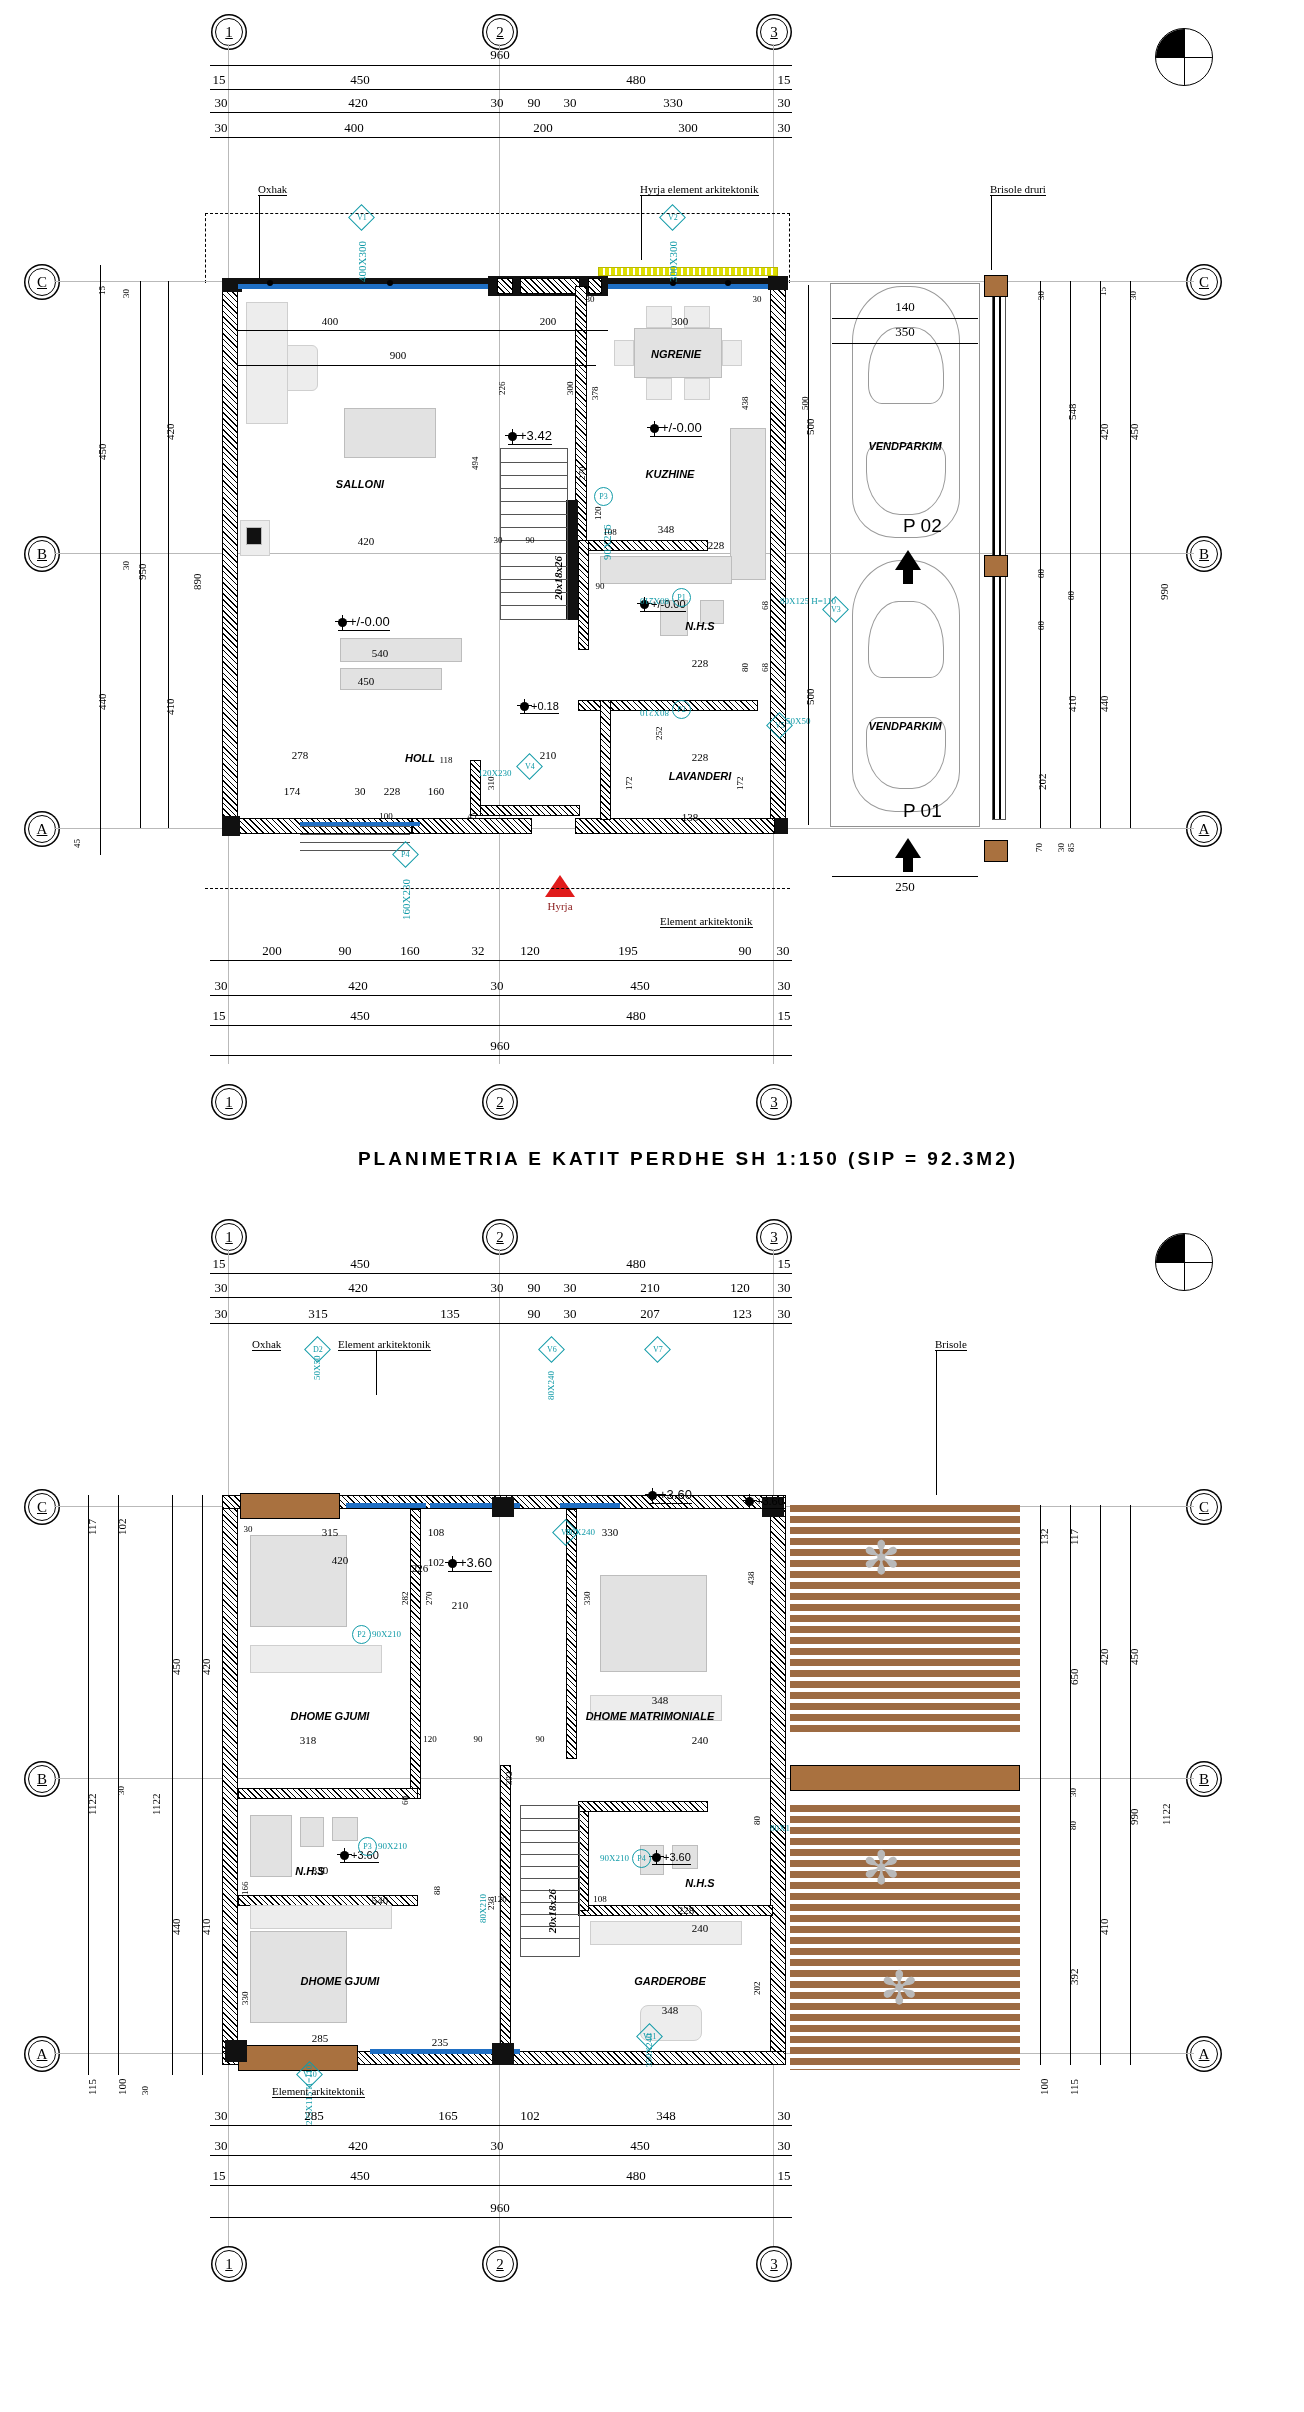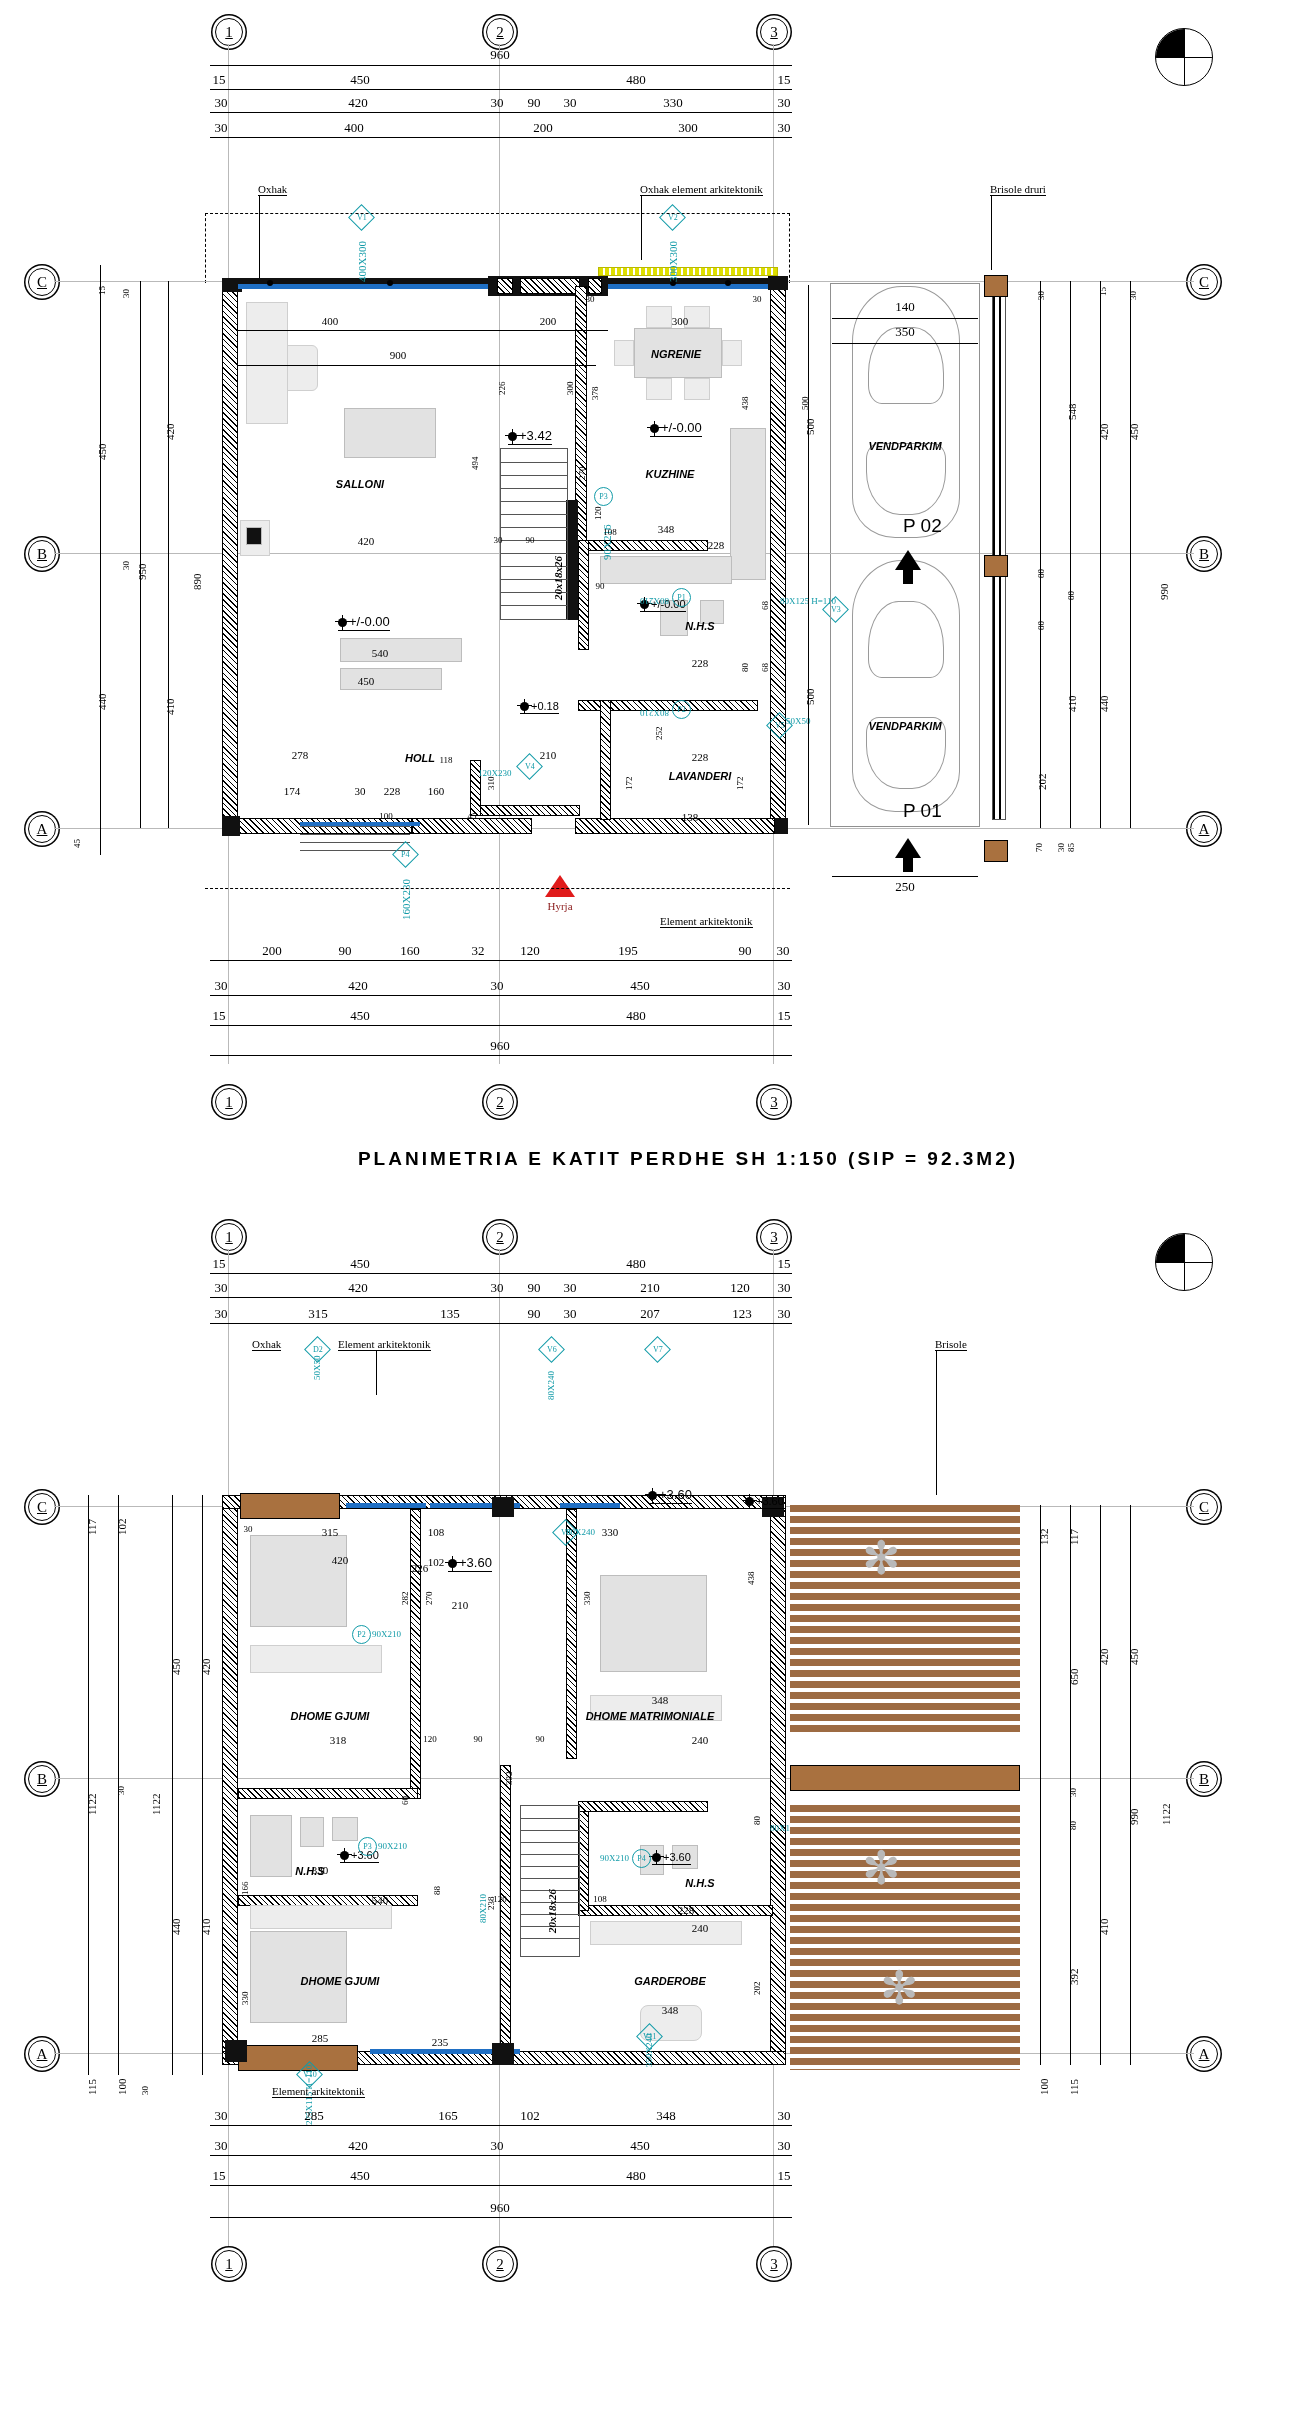--- a/index.html
+++ b/index.html
@@ -134,21 +134,21 @@
 
   <div class="dimline" style="left:210px;top:137px;width:582px;"></div>
   <div class="dimtxt" style="left:221px;top:121px;">30</div>
   <div class="dimtxt" style="left:354px;top:121px;">400</div>
   <div class="dimtxt" style="left:543px;top:121px;">200</div>
   <div class="dimtxt" style="left:688px;top:121px;">300</div>
   <div class="dimtxt" style="left:784px;top:121px;">30</div>
 
   <div class="anno" style="left:258px;top:183px;">Oxhak</div>
   <div class="leader" style="left:259px;top:195px;height:85px;"></div>
-  <div class="anno" style="left:640px;top:183px;">Oxhak element arkitektonik</div>
+  <div class="anno" style="left:640px;top:183px;">Hyrja element arkitektonik</div>
   <div class="leader" style="left:641px;top:195px;height:65px;"></div>
   <div class="anno" style="left:990px;top:183px;">Brisole druri</div>
   <div class="leader" style="left:991px;top:195px;height:75px;"></div>
 
   <div class="dashline" style="left:205px;top:213px;width:585px;"></div>
   <div class="dash-out" style="left:205px;top:213px;width:0;height:70px;border-width:0 0 0 1px;"></div>
   <div class="dash-out" style="left:789px;top:213px;width:0;height:70px;border-width:0 0 0 1px;"></div>
 
   <div class="bubble" style="left:28px;top:268px;">
     <span>C</span>
@@ -694,21 +694,21 @@
   <div class="dimtxt sm" style="left:905px;top:300px;">350</div>
   <div class="dimline" style="left:790px;top:318px;width:230px;"></div>
   <div class="dimtxt sm" style="left:460px;top:395px;">210</div>
   <div class="dimtxt sm" style="left:420px;top:358px;">226</div>
   <div class="vtxt tiny" style="left:400px;top:400px;">282</div>
   <div class="vtxt tiny" style="left:424px;top:400px;">270</div>
   <div class="vtxt tiny" style="left:582px;top:400px;">330</div>
   <div class="vtxt tiny" style="left:746px;top:380px;">438</div>
   <div class="dimtxt sm" style="left:660px;top:490px;">348</div>
   <div class="dimtxt sm" style="left:700px;top:530px;">240</div>
-  <div class="dimtxt sm" style="left:338px;top:530px;text-align:right;">318</div>
+  <div class="dimtxt sm" style="left:308px;top:530px;text-align:right;">318</div>
   <div class="dimtxt tiny" style="left:430px;top:530px;">120</div>
   <div class="dimtxt tiny" style="left:478px;top:530px;">90</div>
   <div class="dimtxt tiny" style="left:540px;top:530px;">90</div>
   <div class="vtxt tiny" style="left:504px;top:580px;">392</div>
   <div class="vtxt tiny" style="left:486px;top:705px;">238</div>
   <div class="dimtxt sm" style="left:320px;top:660px;">330</div>
   <div class="dimtxt sm" style="left:380px;top:690px;">540</div>
   <div class="dimtxt tiny" style="left:500px;top:690px;">120</div>
   <div class="dimtxt sm" style="left:686px;top:700px;">228</div>
   <div class="dimtxt tiny" style="left:600px;top:690px;">108</div>

